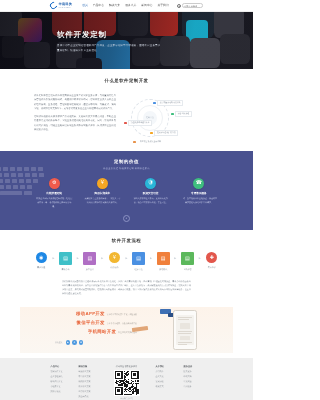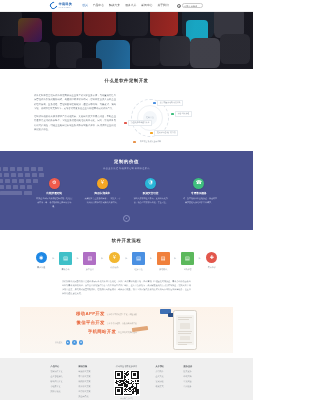--- a/index.html
+++ b/index.html
@@ -244,20 +244,25 @@
       <span class="app-tile" style="left:186px;top:8px;width:22px;height:22px;background:#1ab7d6;"></span>
       <span class="app-tile" style="left:96px;top:28px;width:34px;height:34px;background:#2f9fe8;"></span>
       <span class="app-tile" style="left:132px;top:26px;width:28px;height:28px;background:#2a2a32;"></span>
       <span class="app-tile" style="left:160px;top:24px;width:30px;height:30px;background:#34343c;"></span>
       <span class="app-tile" style="left:190px;top:26px;width:30px;height:30px;background:#46464f;"></span>
       <span class="app-tile" style="left:220px;top:22px;width:30px;height:30px;background:#2d2d35;"></span>
       <span class="app-tile" style="left:56px;top:30px;width:26px;height:26px;background:#3f3f48;"></span>
       <span class="app-tile" style="left:76px;top:46px;width:26px;height:26px;background:#262630;"></span>
       <div class="hero-dots"></div>
       <div class="hero-shade"></div>
+    </div>
+    <div class="hero-inner">
+      <div class="hero-title">软件开发定制</div>
+      <div class="hero-sub">提供中小型企业定制化管理软件产品开发，企业数字化转型升级服务，围绕客户业务需求</div>
+      <div class="hero-sub">量身定制，快速响应客户业务变化</div>
     </div>
   </div>
 
   <div class="whatis">
     <div class="sec-title">什么是软件定制开发</div>
     <div class="whatis-body">
       <div class="whatis-text">
         <p>软件定制开发是指由软件开发商根据企业客户的实际业务需求，为其量身打造专属管理软件系统的服务模式。与通用型标准软件不同，定制开发会深入分析企业的组织架构、业务流程、管理制度与发展规划，通过需求调研、方案设计、编码实现、测试部署等完整环节，最终交付高度贴合企业实际运营场景的软件产品。</p>
         <p>定制软件能够有效解决标准产品功能冗余、关键模块缺失等痛点问题，帮助企业打通部门之间的数据壁垒，实现业务流程的规范化与自动化。同时，系统具备良好的可扩展性，可随企业规模增长与业务调整持续迭代升级，长期保护企业的信息化投入价值。</p>
       </div>

